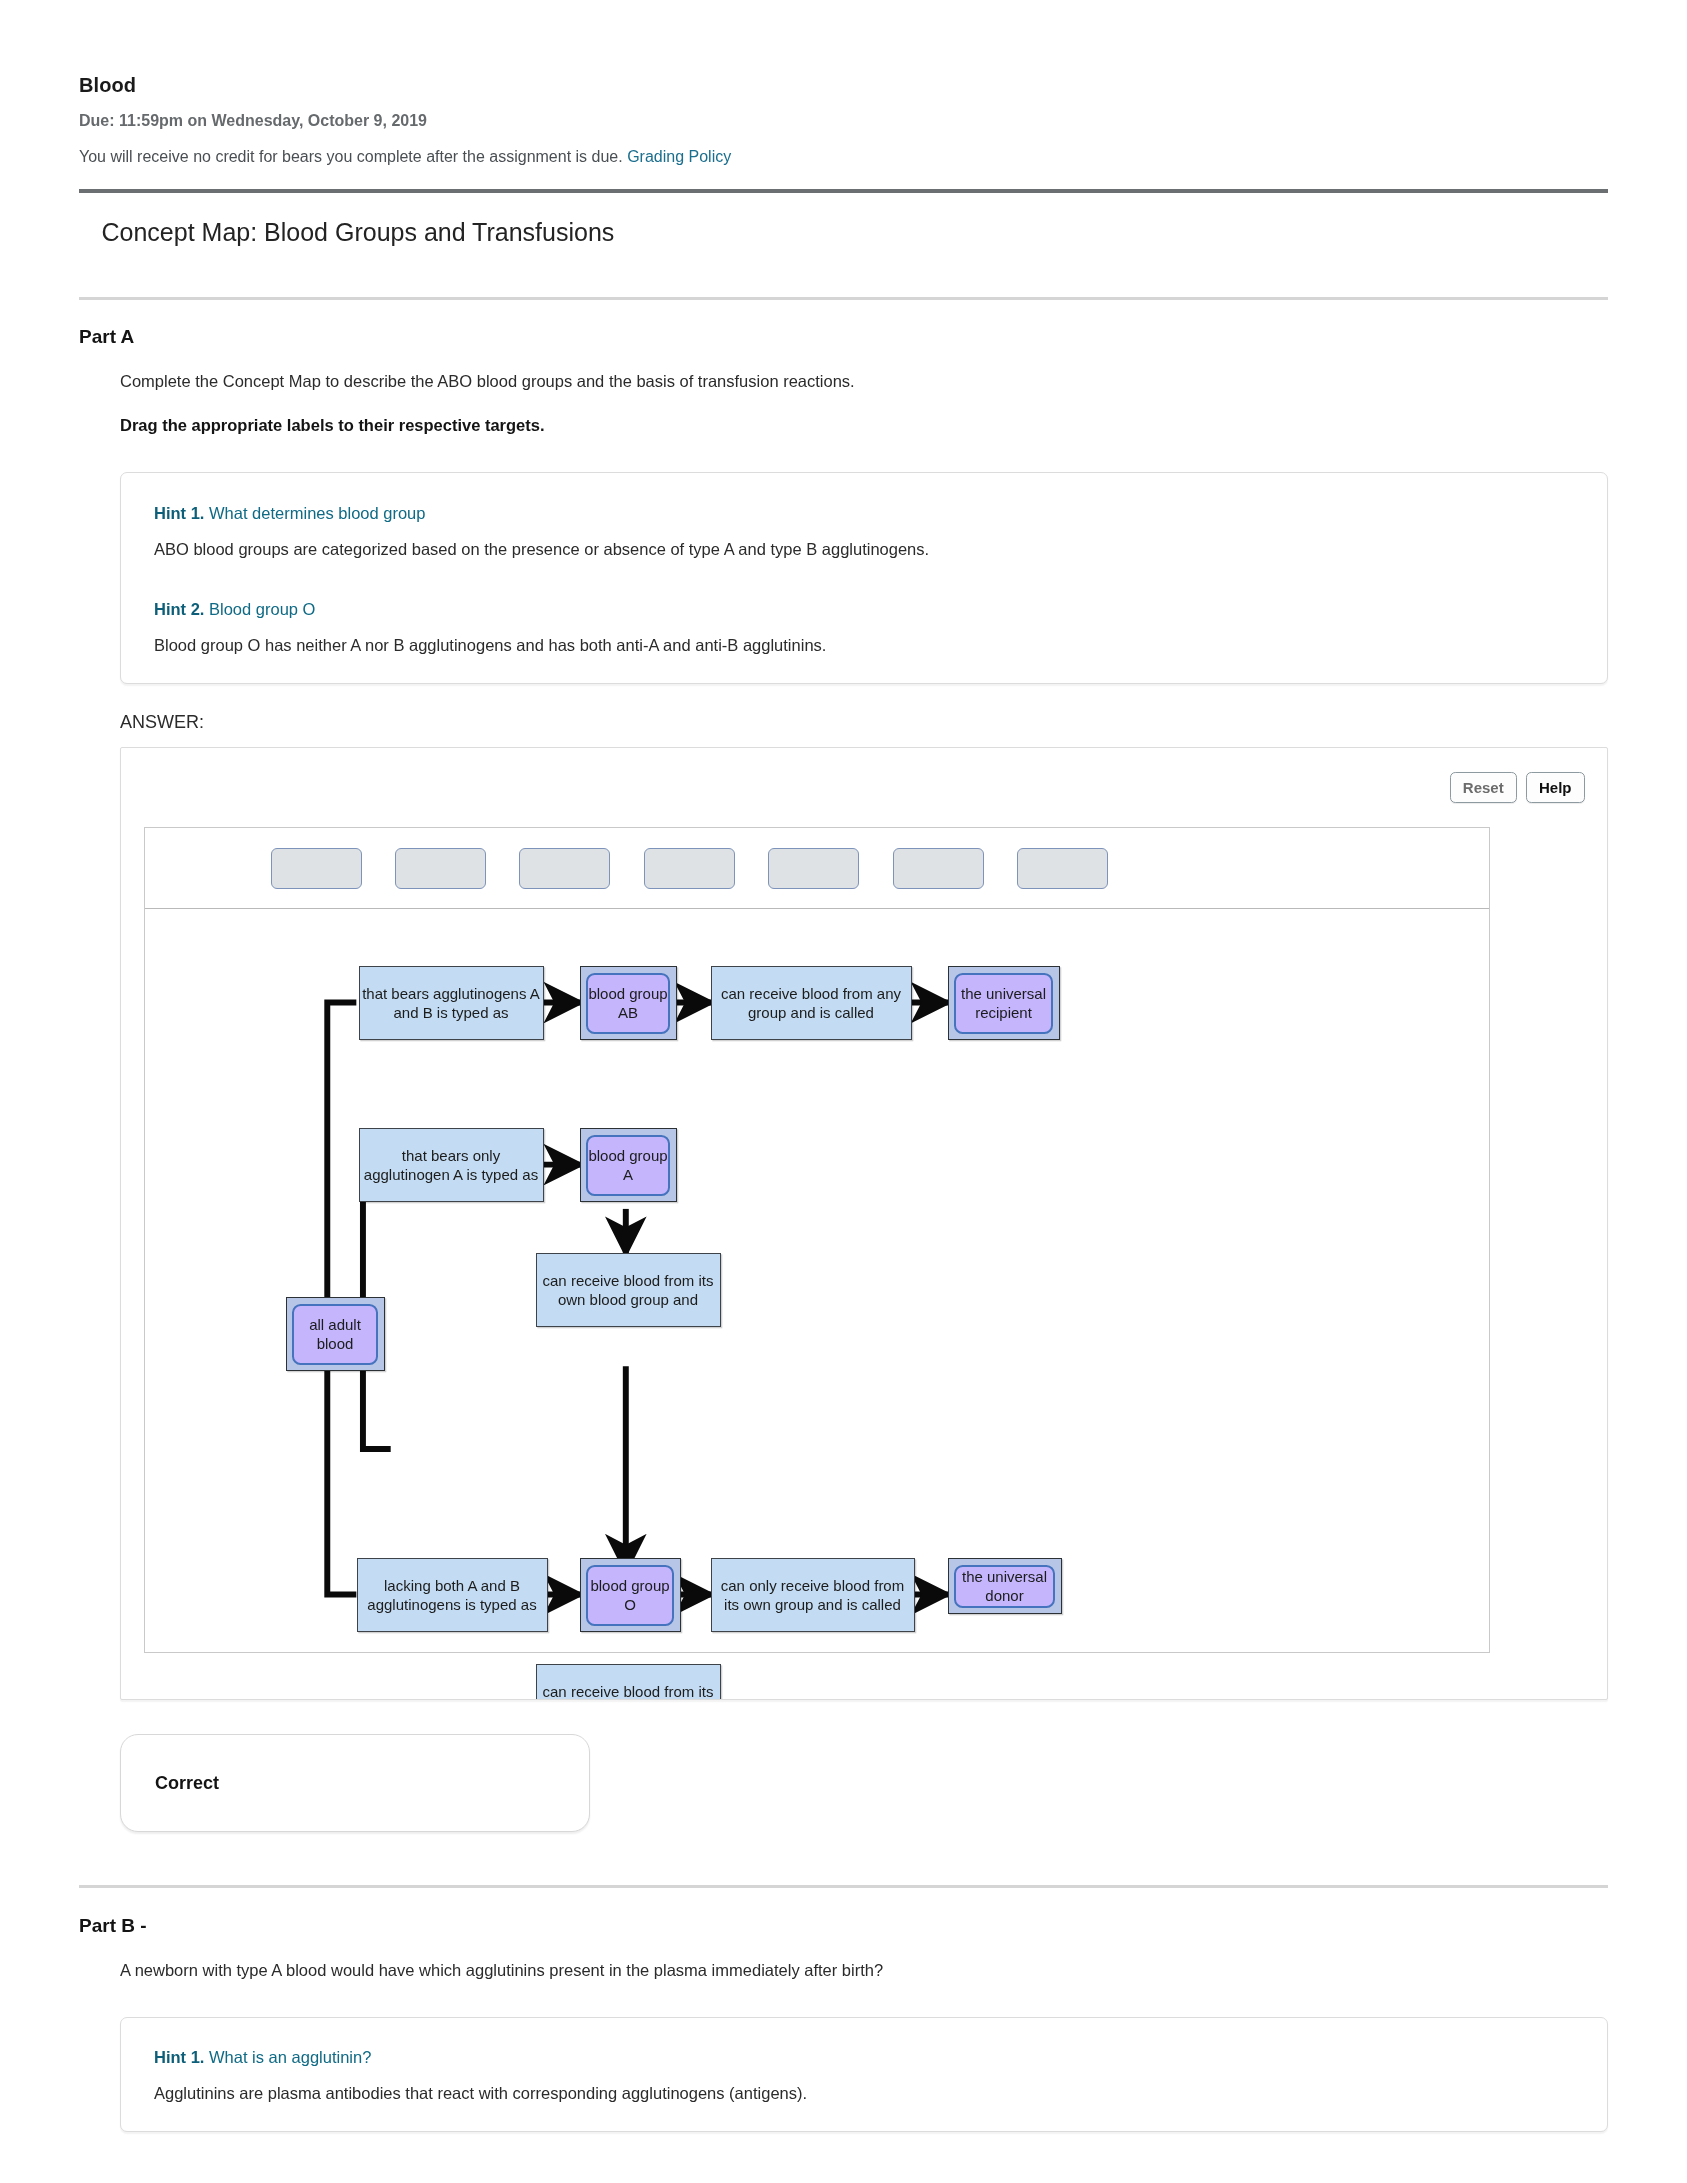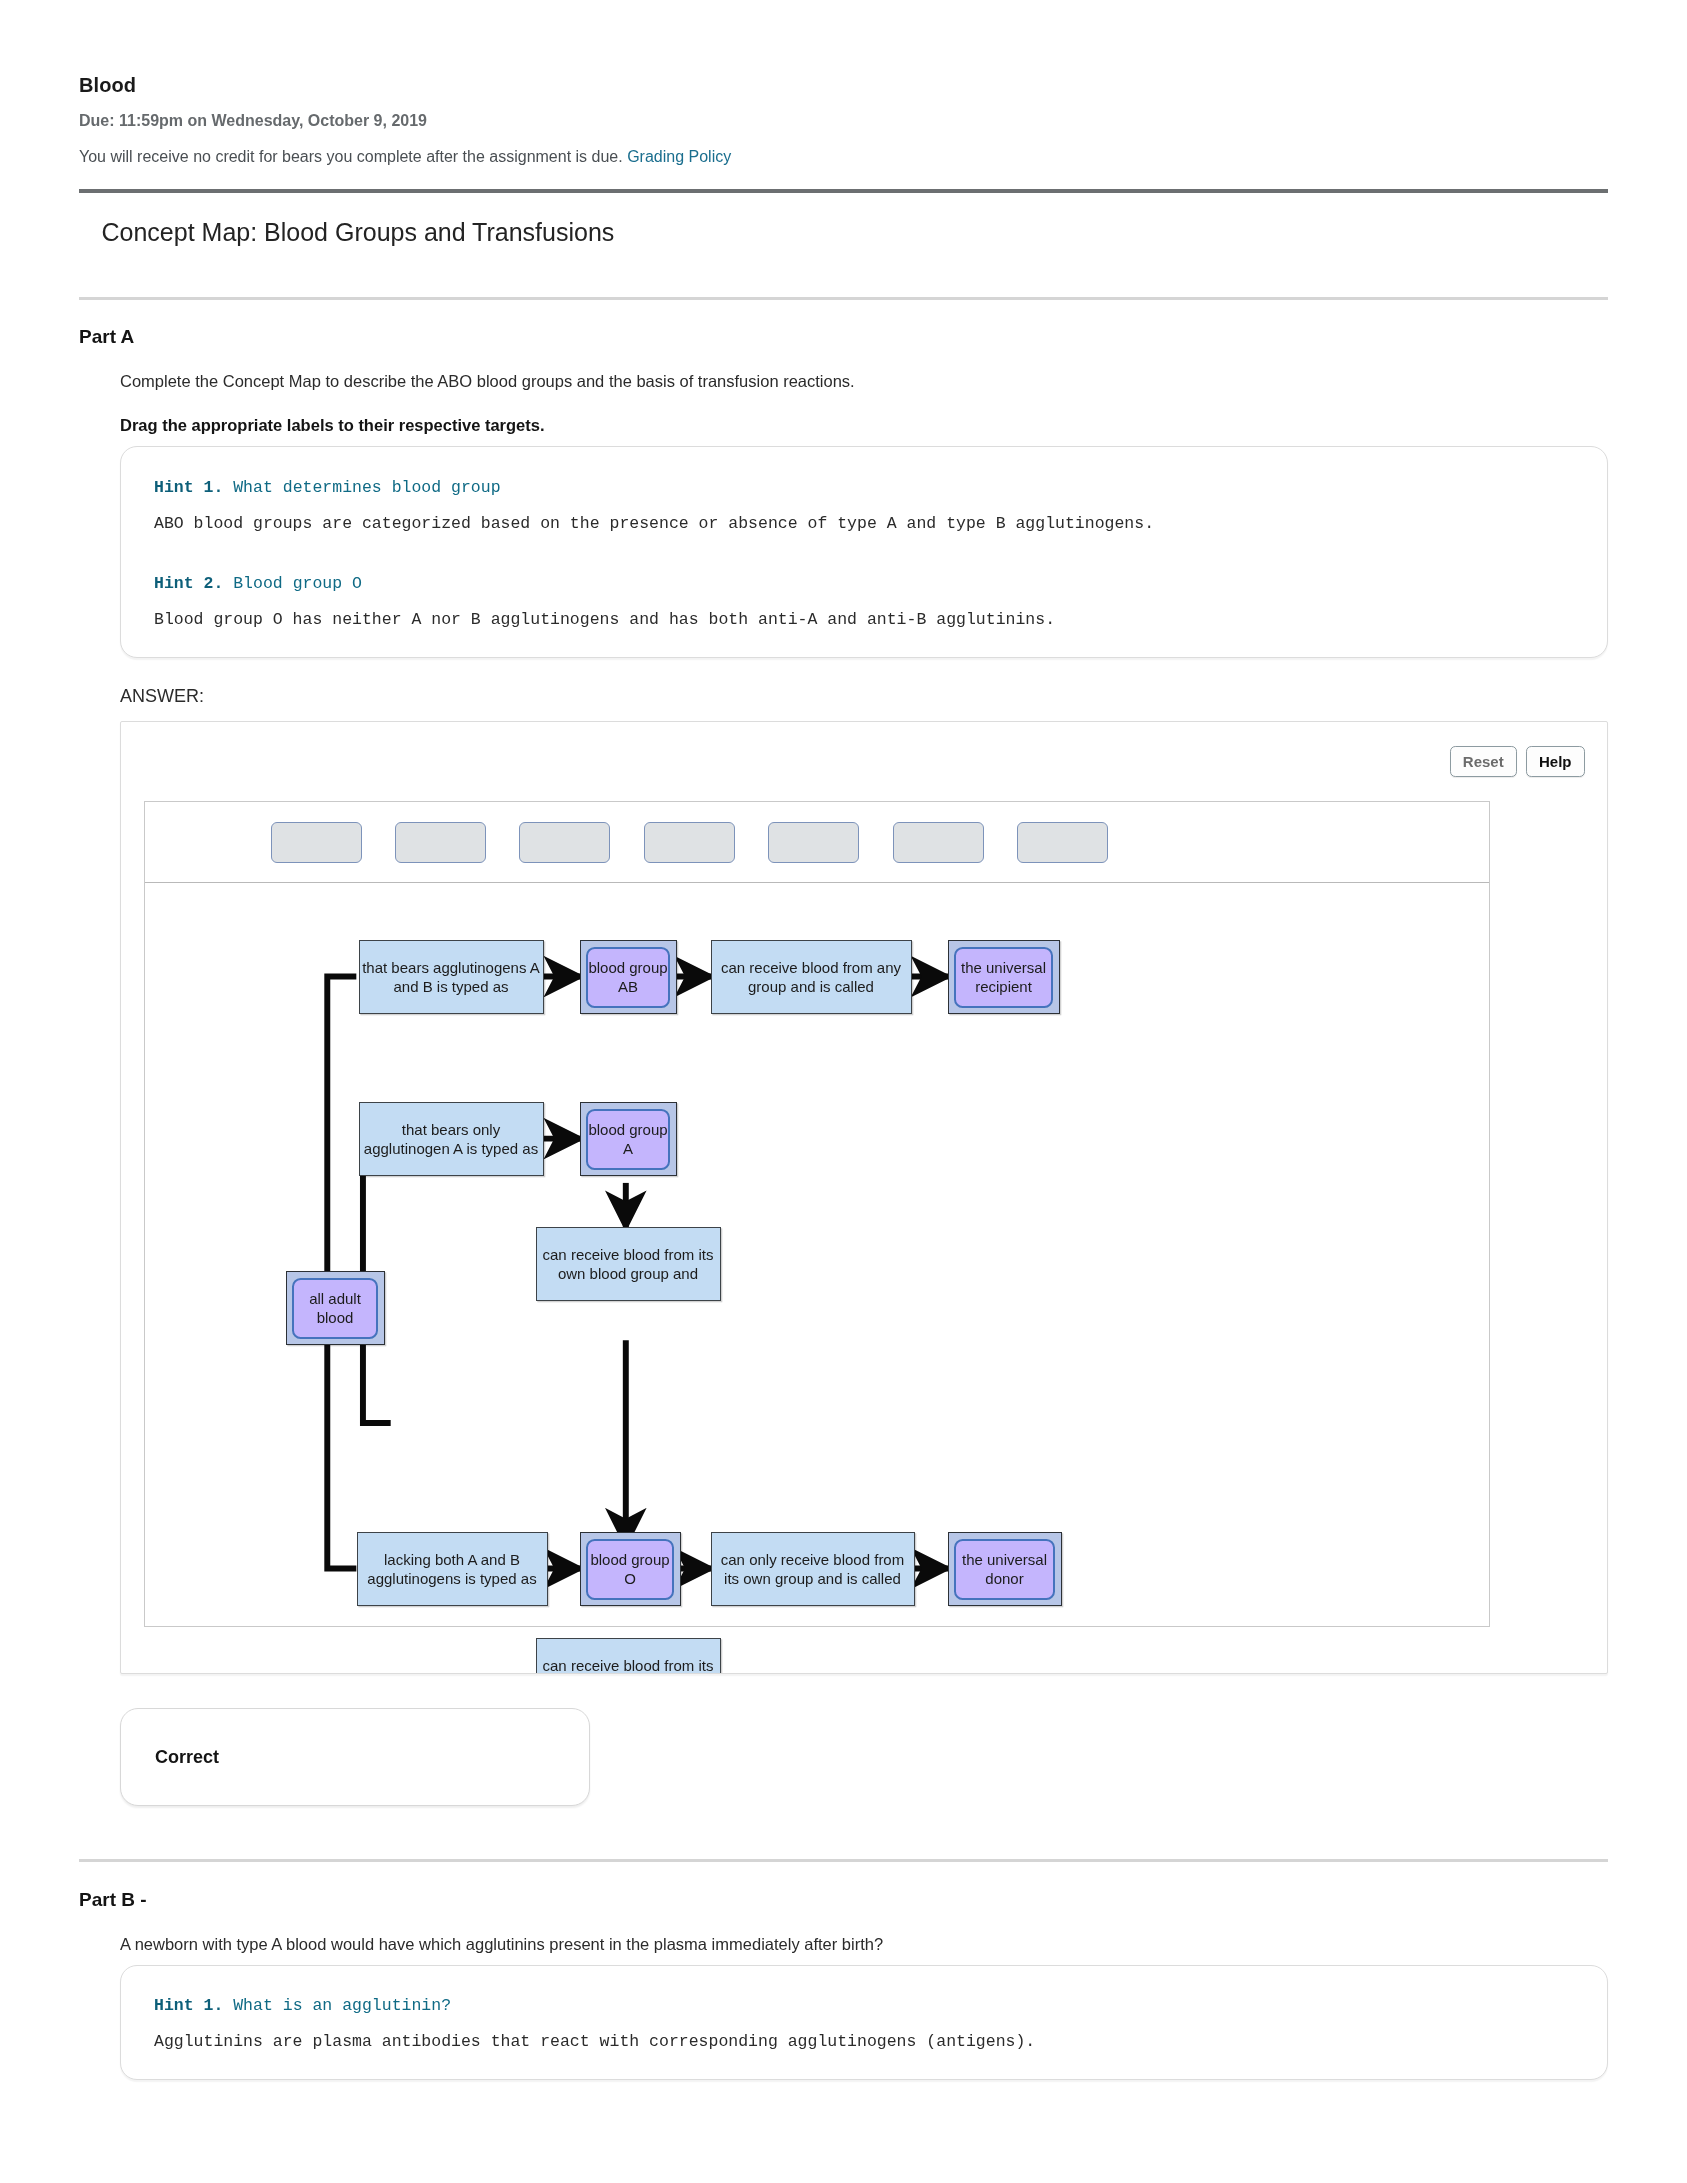--- a/index.html
+++ b/index.html
@@ -23,24 +23,23 @@
   .rule-thin { height:2.6px; background:#d5d5d5; margin-top: 50px; }
 
   
   .part-label { font-size: 19px; font-weight: bold; color:#141414; margin-top: 26.5px; }
   .indent { margin-left: 41px; }
   .prompt { font-size: 16.5px; color:#2b2b2b; margin-top: 24px; }
   .prompt-bold { font-size: 16.5px; font-weight:bold; color:#141414; margin-top: 25px; }
 
   
   .card {
-    margin-top: 11px; border:1.3px solid #dcdcdc; border-radius: 17px;
+    margin-top: 37px; border:1.3px solid #dcdcdc; border-radius: 7px;
     background:#fff; padding: 25px 0 28px 0;
     box-shadow: 0 1.3px 1.3px rgba(0,0,0,.05);
-    font-family: Liberation Mono, monospace;
   }
   .card-inner { padding: 0 33px; }
   .hint-head { font-size: 16.5px; margin-top: 5.3px; color:#0f6a85; }
   .hint-head .hn { font-weight: bold; color:#0d5f79; }
   .hint-body { font-size: 16.5px; color:#2b2b2b; margin-top: 17px; }
   .hint-gap { height: 36px; }
 
   .answer-label { font-size: 18px; color:#2b2b2b; margin-top: 28px; }
 
   
@@ -220,21 +219,21 @@
             <div class="chip">all adult blood</div>
           </div>
 
           <div class="node static" style="left:391px; top:343px; width:185px; height:74px;">can receive blood from its own blood group and</div>
 
           <div class="node static" style="left:212px; top:648px; width:191px; height:74px;">lacking both A and B agglutinogens is typed as</div>
           <div class="node target" style="left:435px; top:648px; width:101px; height:74px;">
             <div class="chip">blood group O</div>
           </div>
           <div class="node static" style="left:566px; top:648px; width:204px; height:74px;">can only receive blood from its own group and is called</div>
-          <div class="node target" style="left:803px; top:648px; width:114px; height:74px;">
+          <div class="node target" style="left:803px; top:648px; width:114px; height:56px;">
             <div class="chip">the universal donor</div>
           </div>
 
           <div class="node static" style="left:391px; top:754px; width:185px; height:74px;">can receive blood from its own blood group and</div>
 
         </div>
       </div>
     </div>
 
     <div class="correct">Correct</div>

